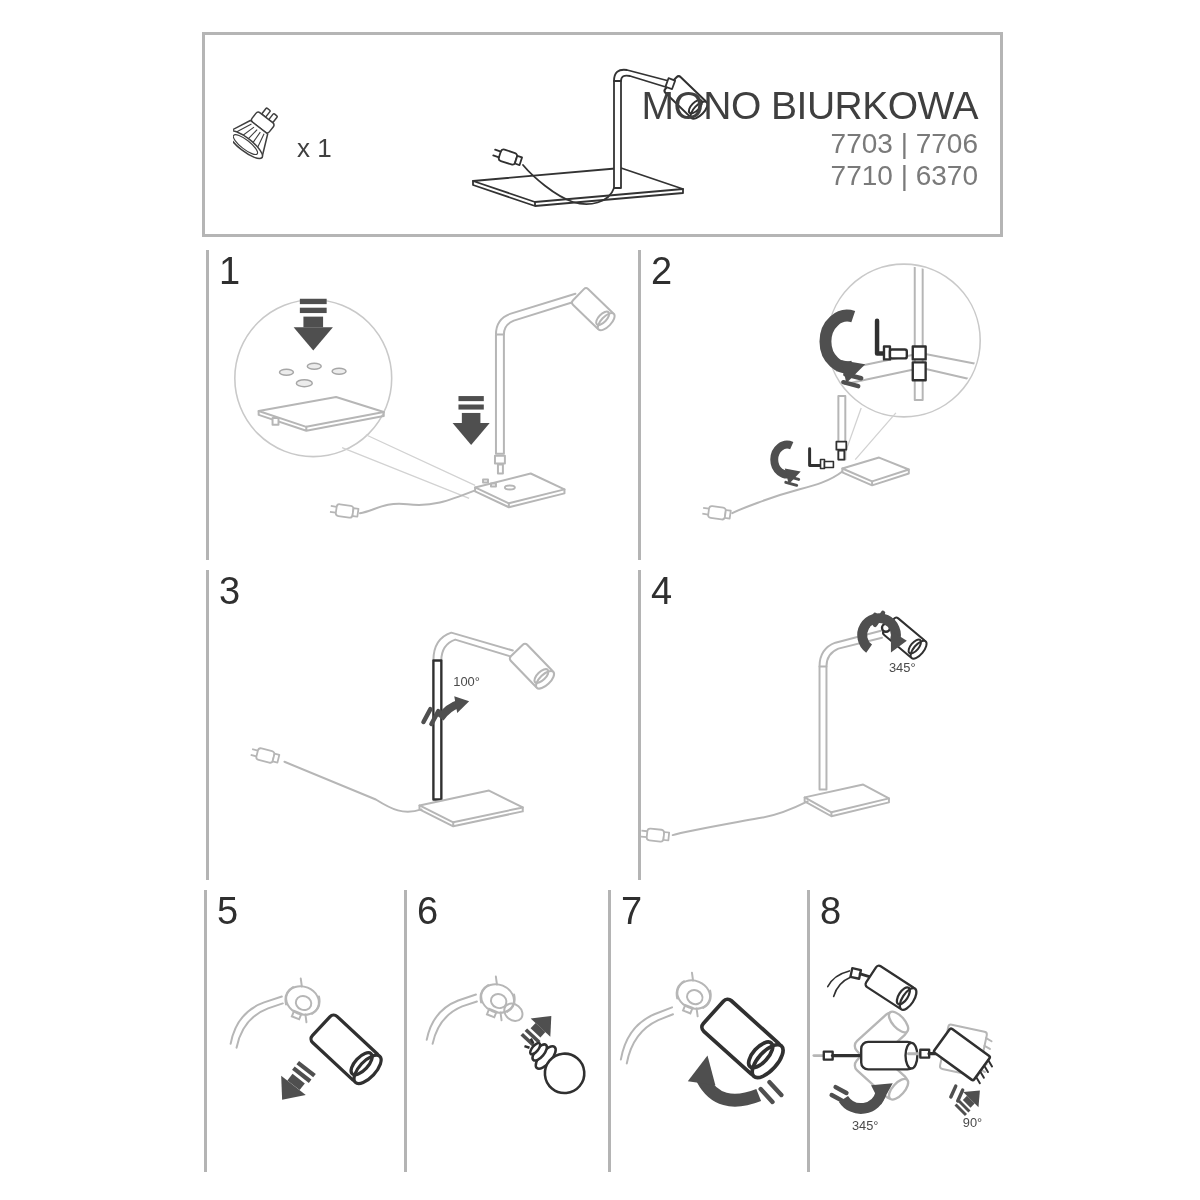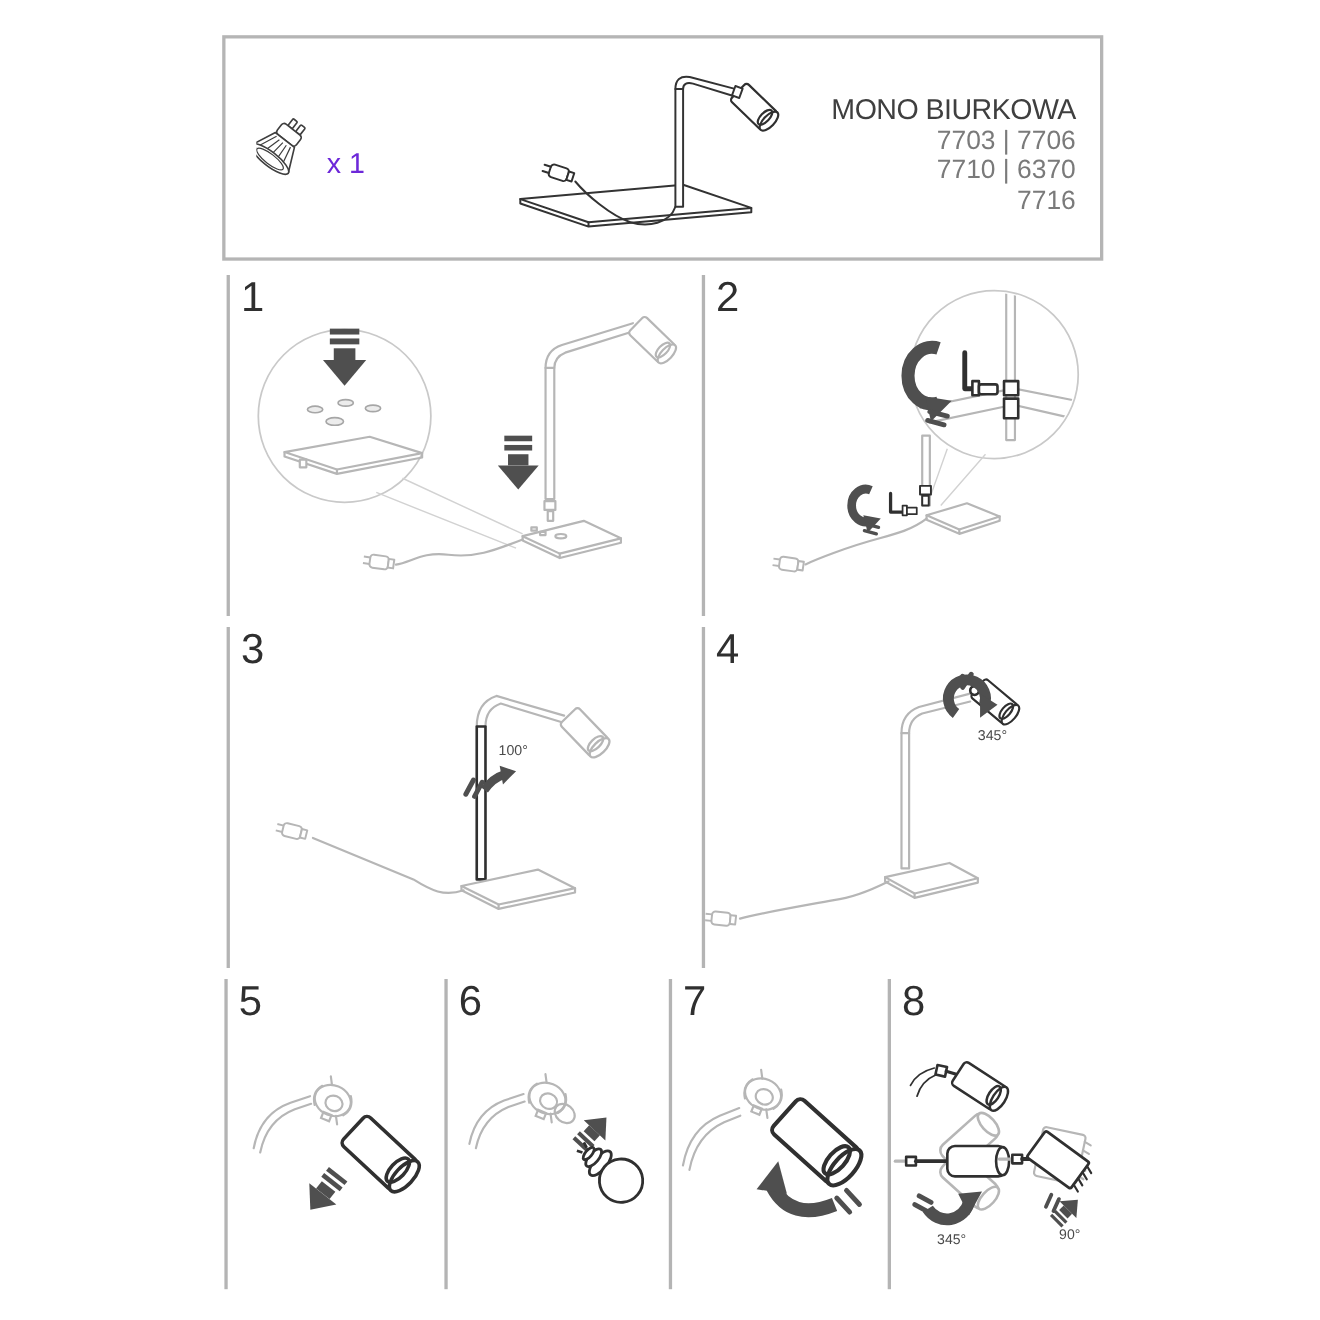--- a/index.html
+++ b/index.html
@@ -2,24 +2,24 @@
 <html style="--line-light: #b6b6b6; --line-dark: #303030; --arrow: #4f4f4f; --divider: #b4b4b4; --border: #b5b5b5; --title: #3f3f3f; --models: #7a7a7a; --label: #4a4a4a;"><head>
 <meta charset="utf-8">
 <style>
   html,body{margin:0;padding:0;background:#fff;}
   .page{position:relative;width:1200px;height:1200px;background:#fff;
         font-family:"Liberation Sans",sans-serif;overflow:hidden;}
 
   
   .hdr{position:absolute;left:202px;top:32px;width:801px;height:205px;
        border:3px solid var(--border);box-sizing:border-box;}
-  .qty{position:absolute;left:92px;top:98px;font-size:26px;color:#6d28d9;}
+  .qty{position:absolute;left:92px;top:98px;font-size:26px;color:#404040;}
   .titleblock{position:absolute;right:22px;top:50px;text-align:right;}
-  .title{font-size:26px;font-weight:500;color:var(--title);letter-spacing:-.5px;line-height:1.1;}
-  .model{font-size:24px;color:var(--models);line-height:1.15;}
+  .title{font-size:39px;font-weight:500;color:var(--title);letter-spacing:-.5px;line-height:1.1;}
+  .model{font-size:28px;color:var(--models);line-height:1.15;}
 
   
   .panel{position:absolute;border-left:3px solid var(--divider);box-sizing:border-box;}
   .num{position:absolute;top:0px;left:10px;font-size:38px;font-weight:500;color:#2f2f2f;}
   .art{position:absolute;left:0;top:0;width:100%;height:100%;}
 
   
   .ln {fill:none;stroke:var(--line-light);stroke-width:2;stroke-linecap:round;stroke-linejoin:round;}
   .lt {fill:none;stroke:#d2d2d2;stroke-width:1.3;}
   .lnf{fill:#fff;stroke:var(--line-light);stroke-width:2;stroke-linejoin:round;}
@@ -111,21 +111,20 @@
             <use href="#shade" transform="translate(200,28) rotate(44)"></use>
           </g>
         <rect x="196" y="24" width="7" height="9" transform="rotate(20 199 28)" fill="#fff"></rect>
       </g>
     </svg>
 
     <div class="titleblock">
       <div class="title">MONO BIURKOWA</div>
       <div class="model">7703 | 7706</div>
       <div class="model">7710 | 6370</div>
-      <div class="model">7716</div>
     </div>
   </div>
 
   <div class="panel" style="left:206px;top:250px;width:424px;height:310px">
     <div class="num">1</div>
     <svg class="art" viewBox="0 0 424 310">
 
       <circle cx="105" cy="128" r="79" fill="none" stroke="#c9c9c9" stroke-width="1.6"></circle>
       <use href="#barrow" transform="translate(105,48) scale(0.9)"></use>
       <ellipse class="lnf2" cx="78" cy="122" rx="7" ry="3"></ellipse>

